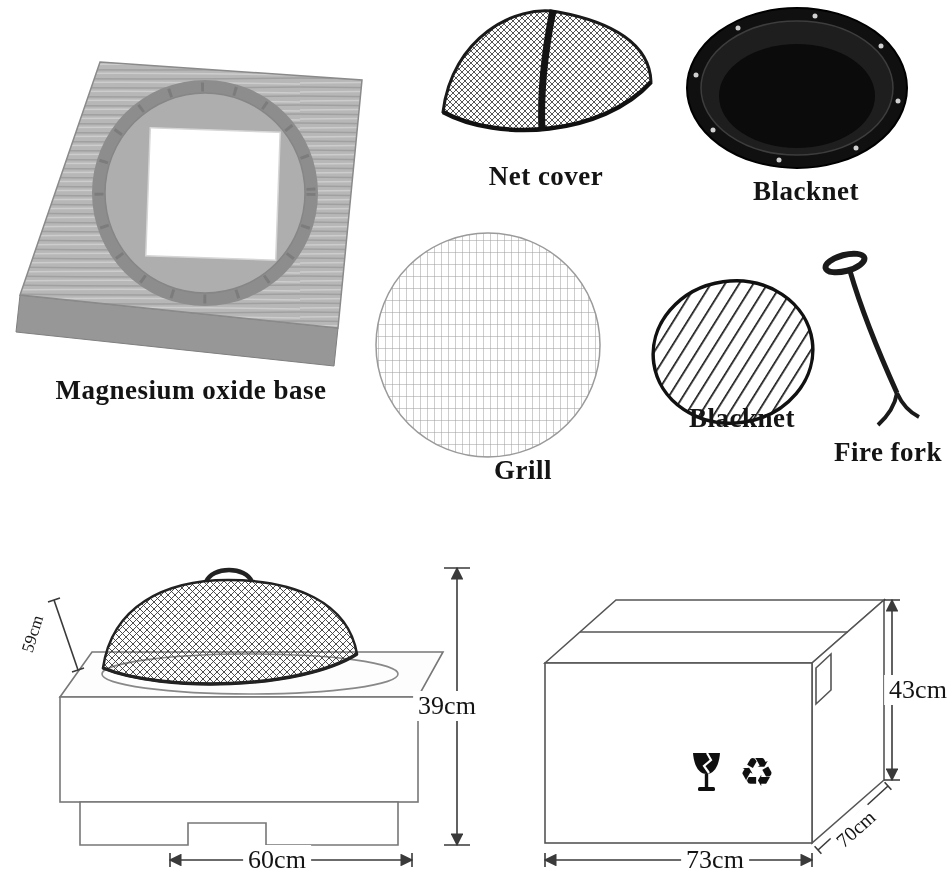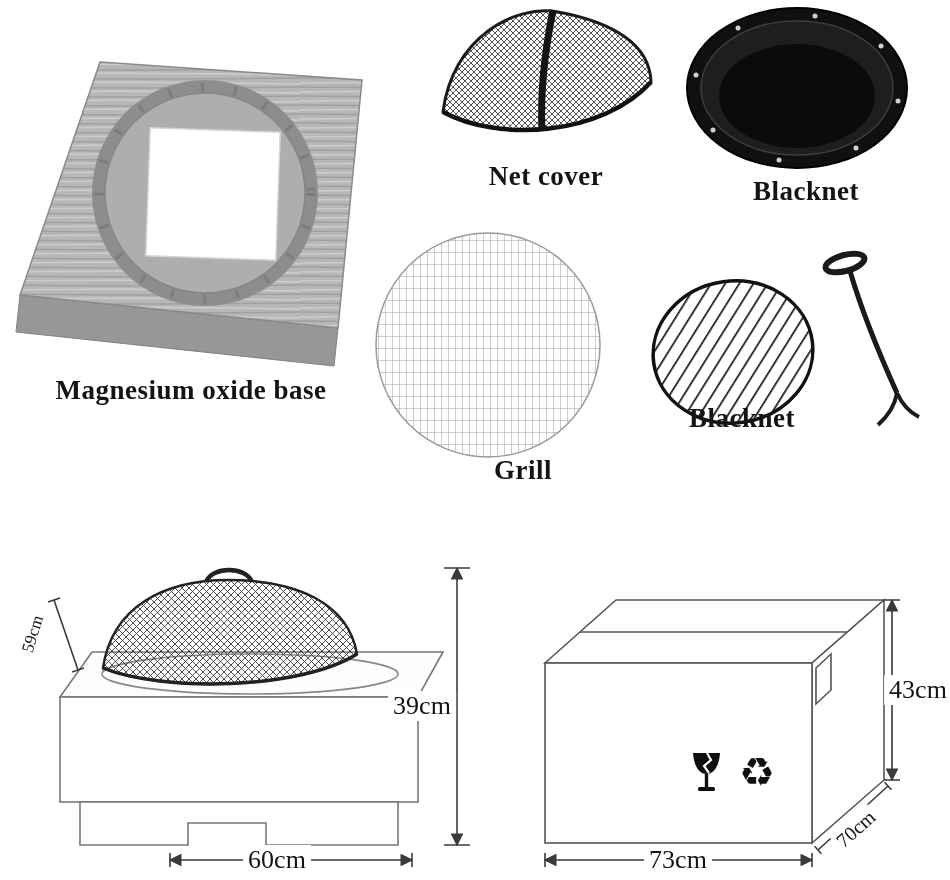--- a/index.html
+++ b/index.html
@@ -140,24 +140,25 @@
     <line x1="545" y1="860" x2="812" y2="860" marker-start="url(#arr)" marker-end="url(#arr)"></line>
     <path d="M545,853 V867 M812,853 V867"></path>
   </g>
 </svg>
 
 <div class="lbl part" style="left:191px;top:390px">Magnesium oxide base</div>
 <div class="lbl part" style="left:546px;top:176px">Net cover</div>
 <div class="lbl part" style="left:806px;top:191px">Blacknet</div>
 <div class="lbl part" style="left:523px;top:470px">Grill</div>
 <div class="lbl part" style="left:742px;top:418px">Blacknet</div>
+<div class="lbl part" style="left:888px;top:452px">Fire fork</div>
 
 <div class="lbl dim-small rot59" style="left:33px;top:634px">59cm</div>
-<div class="lbl dim" style="left:422px;top:706px">39cm</div>
+<div class="lbl dim" style="left:447px;top:706px">39cm</div>
 <div class="lbl dim" style="left:277px;top:860px">60cm</div>
 
 <div class="lbl dim" style="left:918px;top:690px">43cm</div>
 <div class="lbl rot70" style="left:856px;top:829px">70cm</div>
-<div class="lbl dim" style="left:678px;top:860px">73cm</div>
+<div class="lbl dim" style="left:715px;top:860px">73cm</div>
 
 <span class="recycle" style="left:757px;top:772px">♻</span>
 
 </div>
 
 </body></html>

